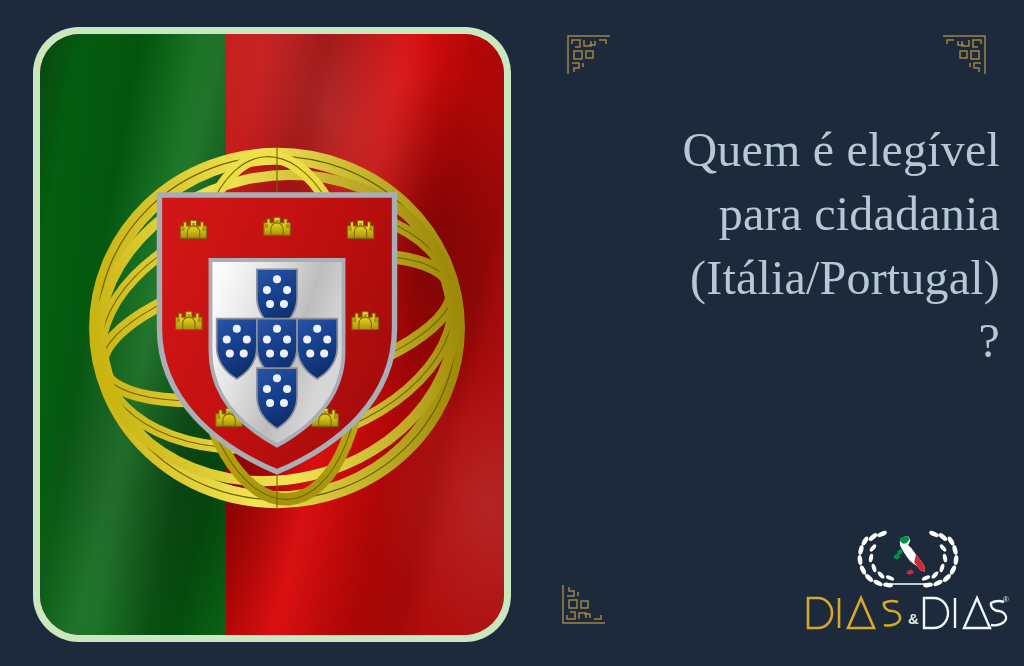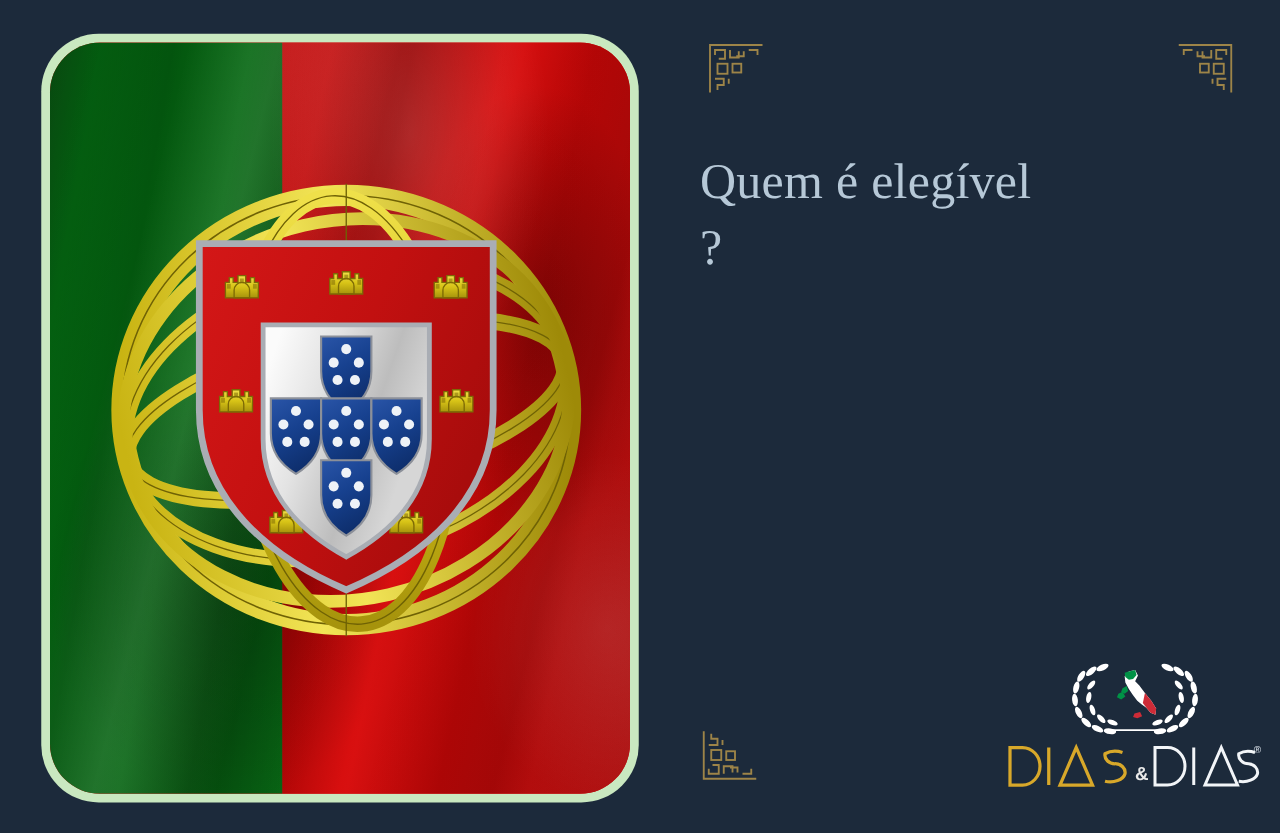--- a/index.html
+++ b/index.html
@@ -49,23 +49,23 @@
                       rgba(255,255,255,.10) 30%, rgba(0,0,0,.16) 46%,
                       rgba(255,255,255,0) 62%, rgba(0,0,0,.20) 82%, rgba(255,255,255,.06) 100%);
   }
 
   .coa{ position:absolute; left:5px; top:54px; width:100%; }
 
   
   .headline{
     position:absolute;
     left:560px; top:118px; width:440px;
-    text-align:left;
+    text-align:right;
     color:#b6c8d7;
-    font-size:40px;
+    font-size:48px;
     line-height:1.33;
     letter-spacing:.2px;
     font-family:"Liberation Serif", serif;
   }
   .headline .ln{display:block;}
 
   .corner{ position:absolute; width:46px; height:46px; }
   .c-tl{ left:566px; top:30px; }
   .c-tr{ left:941px; top:30px; transform:scaleX(-1); }
   .c-bl{ left:561px; top:583px; transform:scaleY(-1); }
@@ -167,20 +167,22 @@
           <use href="#esc" x="352" y="322"></use>
           <use href="#esc" x="300" y="386"></use>
         </g>
       </g>
     </svg>
   </div>
 </div>
 
 <div class="headline">
   <span class="ln">Quem é elegível</span>
+  <span class="ln">para cidadania</span>
+  <span class="ln">(Itália/Portugal)</span>
   <span class="ln">?</span>
 </div>
 
 <svg class="corner c-tl" viewBox="0 0 46 46">
   <g fill="none" stroke="#9d8448" stroke-width="1.5">
     <path d="M2,44 L2,6 L44,6"></path>
     <path d="M6,14 L6,10 L14,10 L14,17 L9,17"></path>
     <path d="M18,10 L18,16 L25,16 L25,11"></path>
     <path d="M29,11 L29,15 L23,15"></path>
     <path d="M33,10 L40,10 L40,14"></path>

